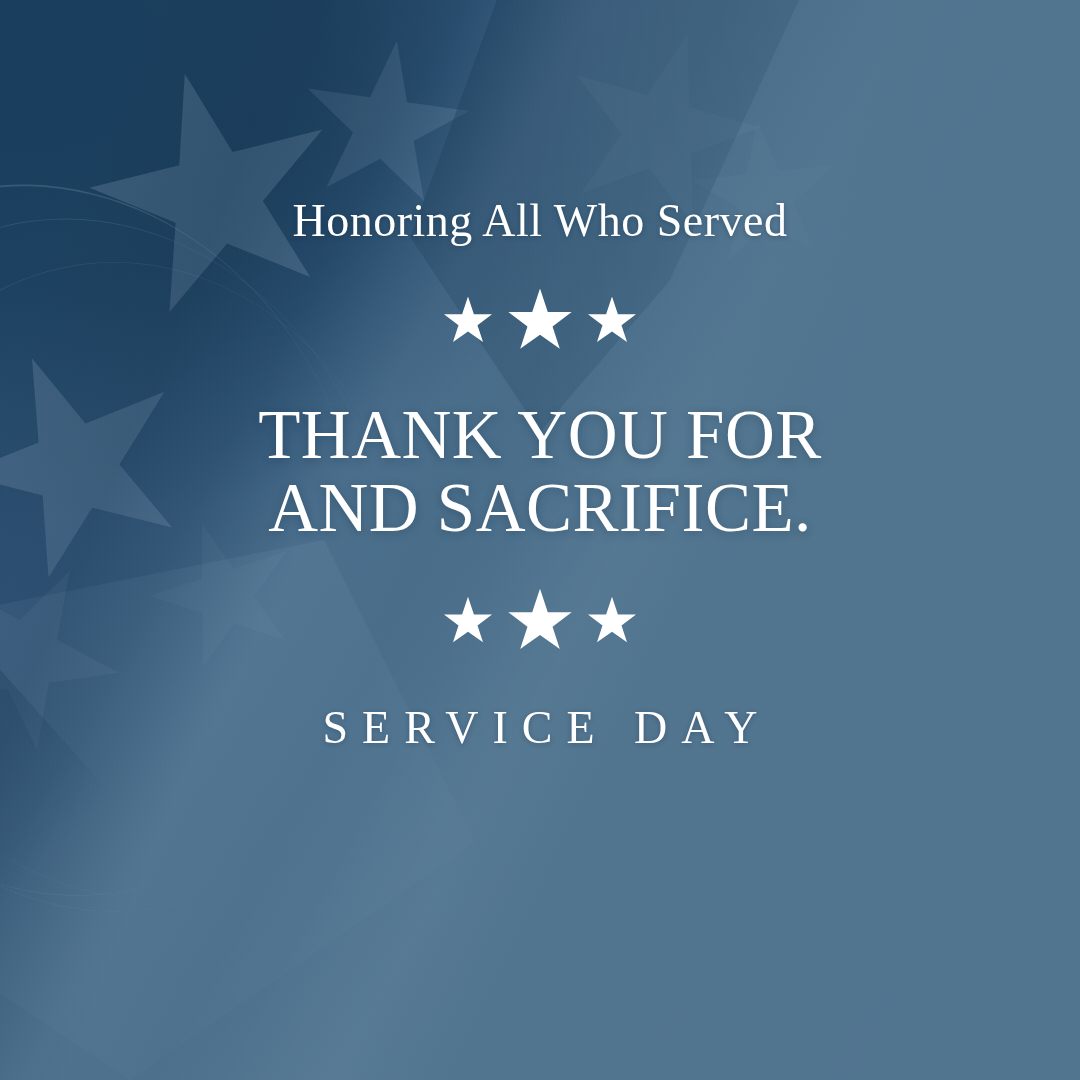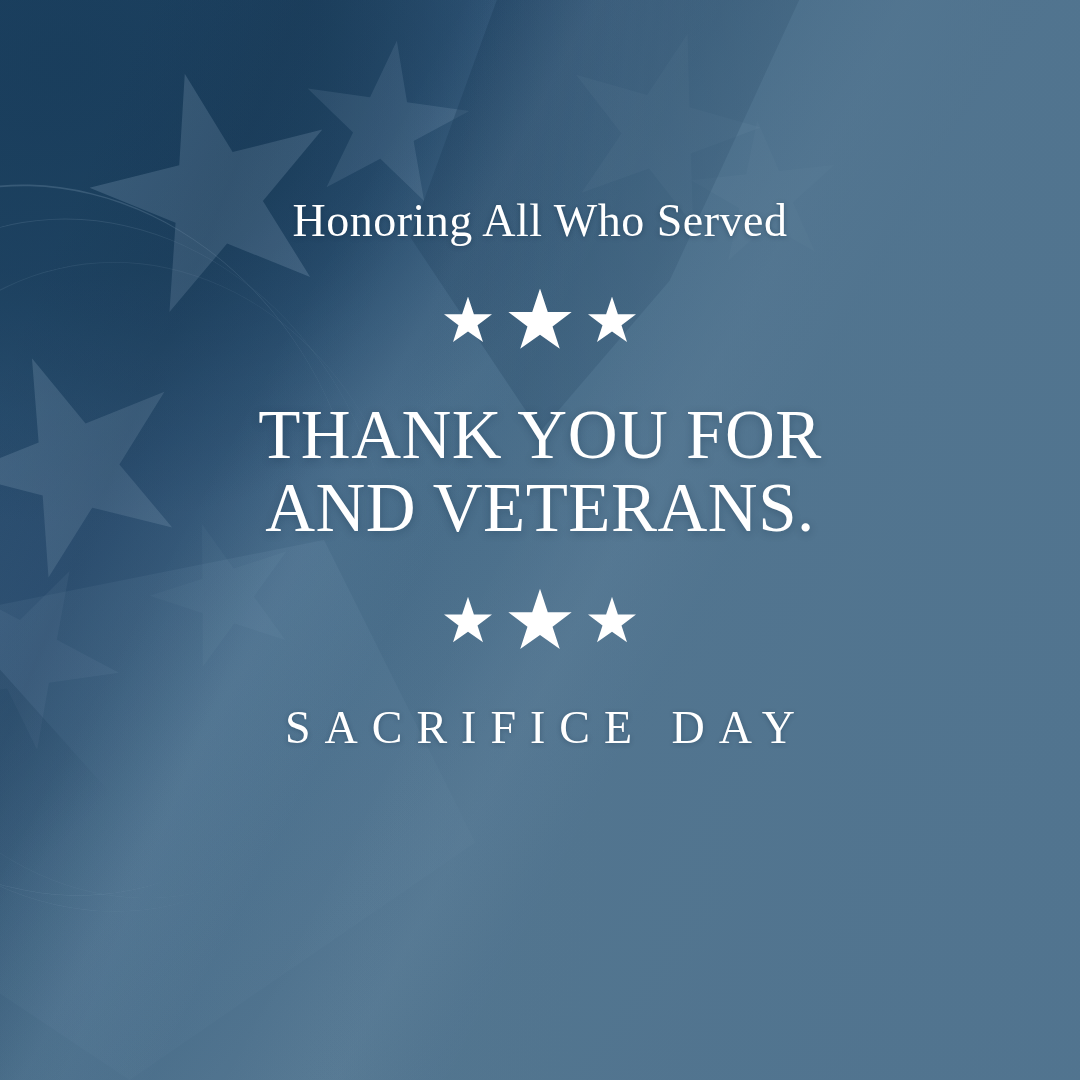--- a/index.html
+++ b/index.html
@@ -233,25 +233,25 @@
     <div class="eyebrow">Honoring All Who Served</div>
 
     <div class="star-row top">
       <span class="star sm"></span>
       <span class="star lg"></span>
       <span class="star sm"></span>
     </div>
 
     <div class="headline">
       <span class="hl-line">THANK YOU FOR</span>
-      <span class="hl-line">AND VETERANS.</span>
+      <span class="hl-line">AND SACRIFICE.</span>
     </div>
 
     <div class="star-row bottom">
       <span class="star sm"></span>
       <span class="star lg"></span>
       <span class="star sm"></span>
     </div>
 
-    <div class="footer-label">SACRIFICE DAY</div>
+    <div class="footer-label">SERVICE DAY</div>
 
   </div>
 </div>
 
 </body></html>

